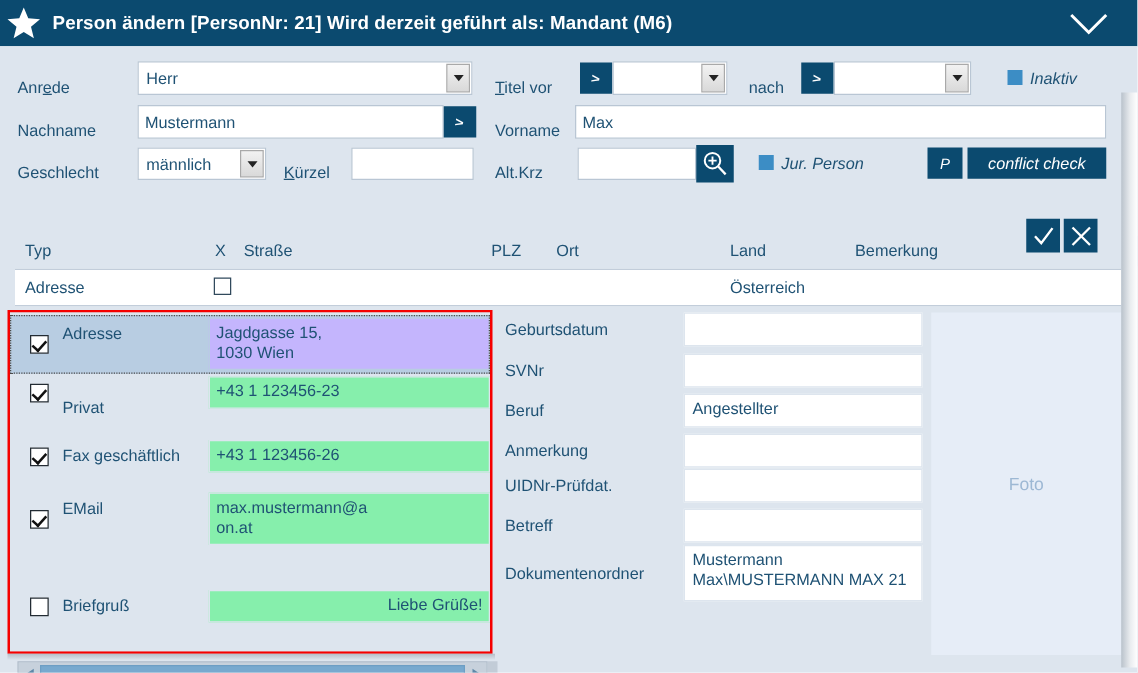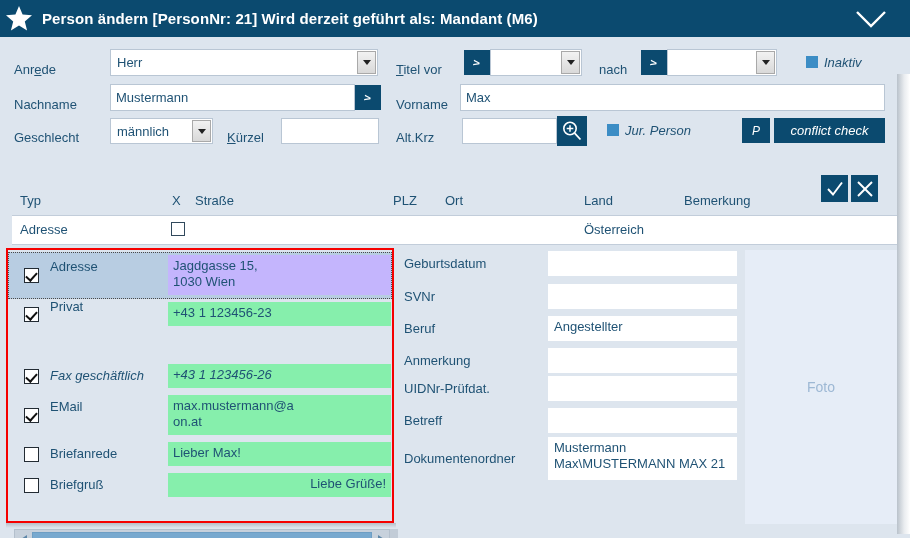--- a/index.html
+++ b/index.html
@@ -345,47 +345,40 @@
           <div class="cb on" style="top: 16px;"></div>
           <div class="typ" style="top: 7px;">Adresse</div>
           <div class="val" style="top: 2px; height: 42px;">
             <div>Jagdgasse 15,</div>
             <div>1030 Wien</div>
           </div>
           <div class="focusring"></div>
         </div>
         <div class="lrow" style="top: 49px; height: 31px;">
           <div class="cb on" style="top: 8px;"></div>
-          <div class="typ" style="top: 0;">Privat</div>
+          <div class="typ" style="top: 19px;">Privat</div>
           <div class="val" style="top: 2px; height: 26px;">
             <div>+43 1 123456-23</div>
           </div>
         </div>
-        <div class="lrow" style="top: 111px; height: 31px; font-style: italic;">
+        <div class="lrow" style="top: 100px; height: 31px;">
           <div class="cb on" style="top: 8px;"></div>
           <div class="typ" style="top: 7px;">Fax geschäftlich</div>
           <div class="val" style="top: 2px; height: 26px;">
             <div>+43 1 123456-26</div>
           </div>
         </div>
         <div class="lrow" style="top: 142px; height: 47px;">
           <div class="cb on" style="top: 16px;"></div>
           <div class="typ" style="top: 7px;">EMail</div>
           <div class="val" style="top: 2px; height: 42px;">
             <div>max.mustermann@a</div>
             <div>on.at</div>
           </div>
         </div>
-        <div class="lrow" style="top: 189px; height: 31px;">
-          <div class="cb" style="top: 8px;"></div>
-          <div class="typ" style="top: 7px;">Briefanrede</div>
-          <div class="val" style="top: 2px; height: 26px;">
-            <div>Lieber Max!</div>
-          </div>
-        </div>
         <div class="lrow" style="top: 220px; height: 31px; text-align: right;">
           <div class="cb" style="top: 8px;"></div>
           <div class="typ" style="top: 7px;">Briefgruß</div>
           <div class="val" style="top: 2px; height: 26px;">
             <div>Liebe Grüße!</div>
           </div>
         </div>
       </div>
     <div class="list-shadow"></div>
 

